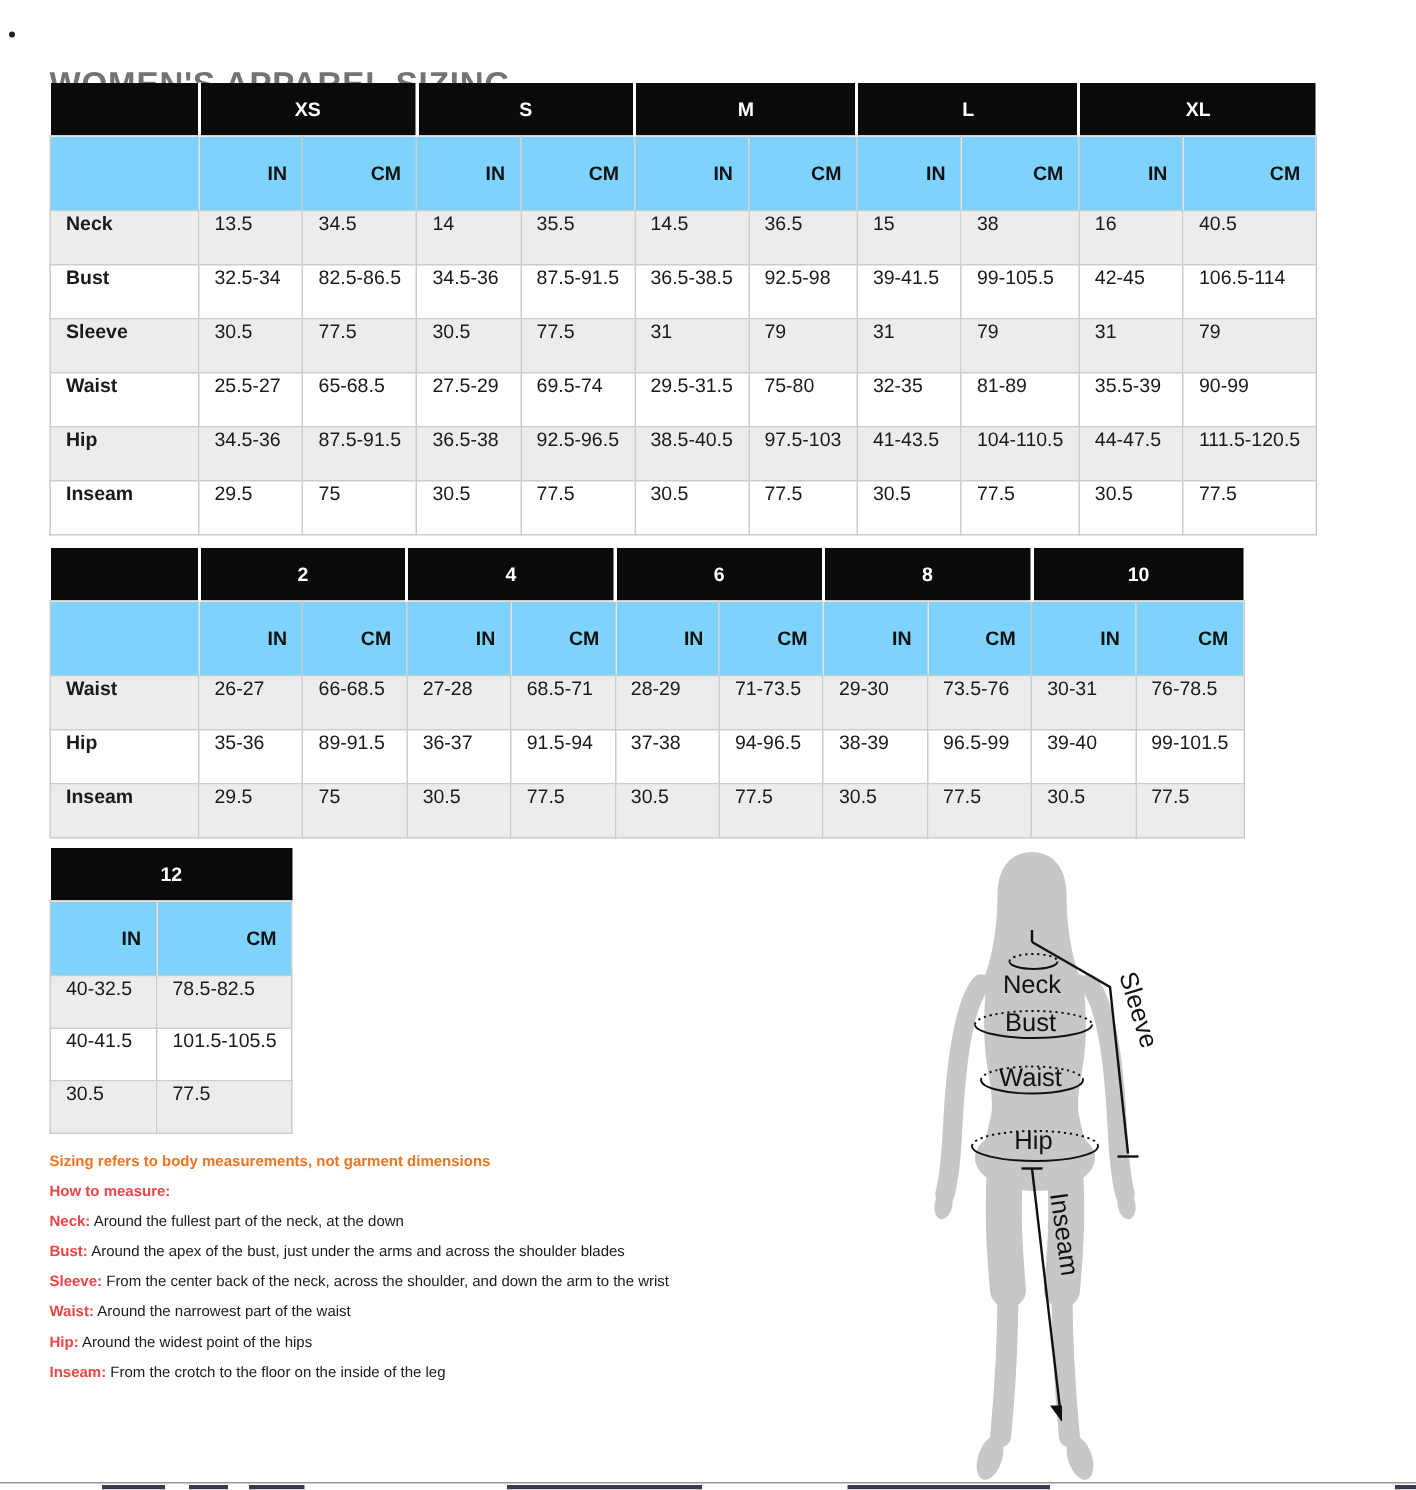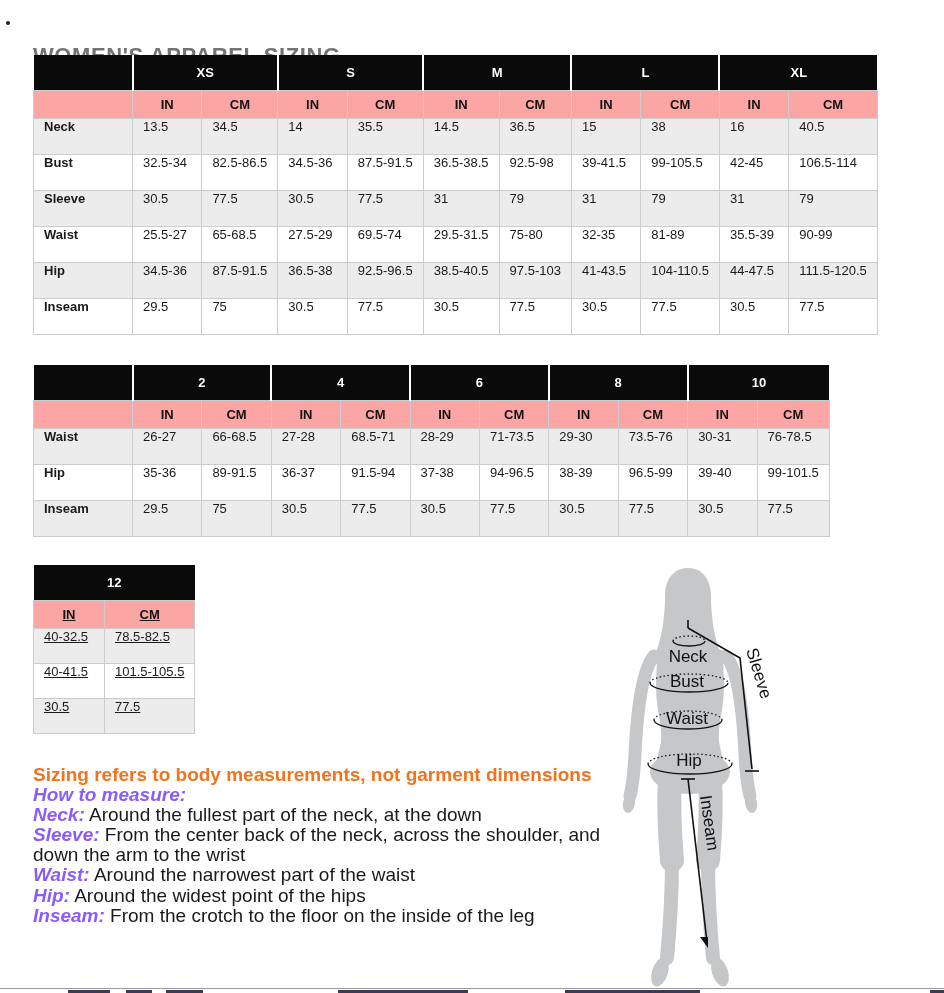--- a/index.html
+++ b/index.html
@@ -9,46 +9,46 @@
   }
   .page-title {
     position:absolute; left:33px; top:28px; font-size:22px; font-weight:bold;
     letter-spacing:.6px; color:#737373;
   }
   .stray-mark { position:absolute; left:6px; top:21px; width:4px; height:4px; background:#222; border-radius:50%; }
 
   .tbl-wrap { position:absolute;border-radius:32px; }
   .t1 { left:33px; top:55px; }
   .t2 { left:33px; top:365px; }
-  .t3 { left:33px; top:565px;text-decoration:underline; }
+  .t3 { left:33px; top:565px; }
 
   table.size-table { border-collapse:collapse; table-layout:fixed; }
   table.size-table th, table.size-table td {
     font-size:13px; padding:0 10px; box-sizing:border-box; overflow:hidden; white-space:nowrap;
   }
   th.size-header {
     background:#0a0a0a; color:#ffffff; text-align:center; font-weight:bold;
     height:35px; border:0; border-left:2px solid #ffffff; vertical-align:middle;
   }
   th.corner { background:#0a0a0a; border:0; }
   tr.subheader th {
-    background:#fca5a5; text-align:center; font-weight:bold; height:28px;
+    background:#7dd3fc; text-align:right; font-weight:bold; height:50px;
     border:1px solid #cccccc; vertical-align:middle; color:#111;
   }
   tbody td {
     border:1px solid #cccccc; height:36px; vertical-align:top; padding-top:9px;
     background:#ffffff;
   }
   .t3 tbody td { height:35px; }
   tbody tr.stripe td { background:#ececec; }
   td.row-label { font-weight:bold; }
 
-  .notes { position:absolute; left:33px; top:765px; width:575px; font-size:19px; line-height:20.1px; }
+  .notes { position:absolute; left:33px; top:765px; width:575px; font-size:10px; line-height:20.1px; }
   .notes .highlight { color:#f0731f; font-weight:bold; }
-  .notes .line b { color:#8b5cf6;font-style:italic; }
+  .notes .line b { color:#ef4444; }
 
   .figure-wrap { position:absolute; left:612px; top:562px; width:190px; height:430px; }
 
   .next-section-edge { position:absolute; left:0; right:0; bottom:0; height:4px; border-top:1px solid #9a9a9a; }
   .next-section-edge .seg { position:absolute; top:1px; height:3px; background:#3a3a52; }
 </style>
 </head>
 <body>
 
 <div class="stray-mark"></div>
@@ -285,20 +285,21 @@
           <td>77.5</td>
         </tr>
       </tbody>
     </table>
   </div>
 
 <div class="notes">
   <div class="highlight">Sizing refers to body measurements, not garment dimensions</div>
   <div class="line"><b>How to measure:</b></div>
   <div class="line"><b>Neck:</b><span> Around the fullest part of the neck, at the down</span></div>
+  <div class="line"><b>Bust:</b><span> Around the apex of the bust, just under the arms and across the shoulder blades</span></div>
   <div class="line"><b>Sleeve:</b><span> From the center back of the neck, across the shoulder, and down the arm to the wrist</span></div>
   <div class="line"><b>Waist:</b><span> Around the narrowest part of the waist</span></div>
   <div class="line"><b>Hip:</b><span> Around the widest point of the hips</span></div>
   <div class="line"><b>Inseam:</b><span> From the crotch to the floor on the inside of the leg</span></div>
 </div>
 
 <div class="figure-wrap">
   <svg width="190" height="430" viewBox="0 0 190 430">
     <g fill="#c5c7c9" stroke="none">
 

